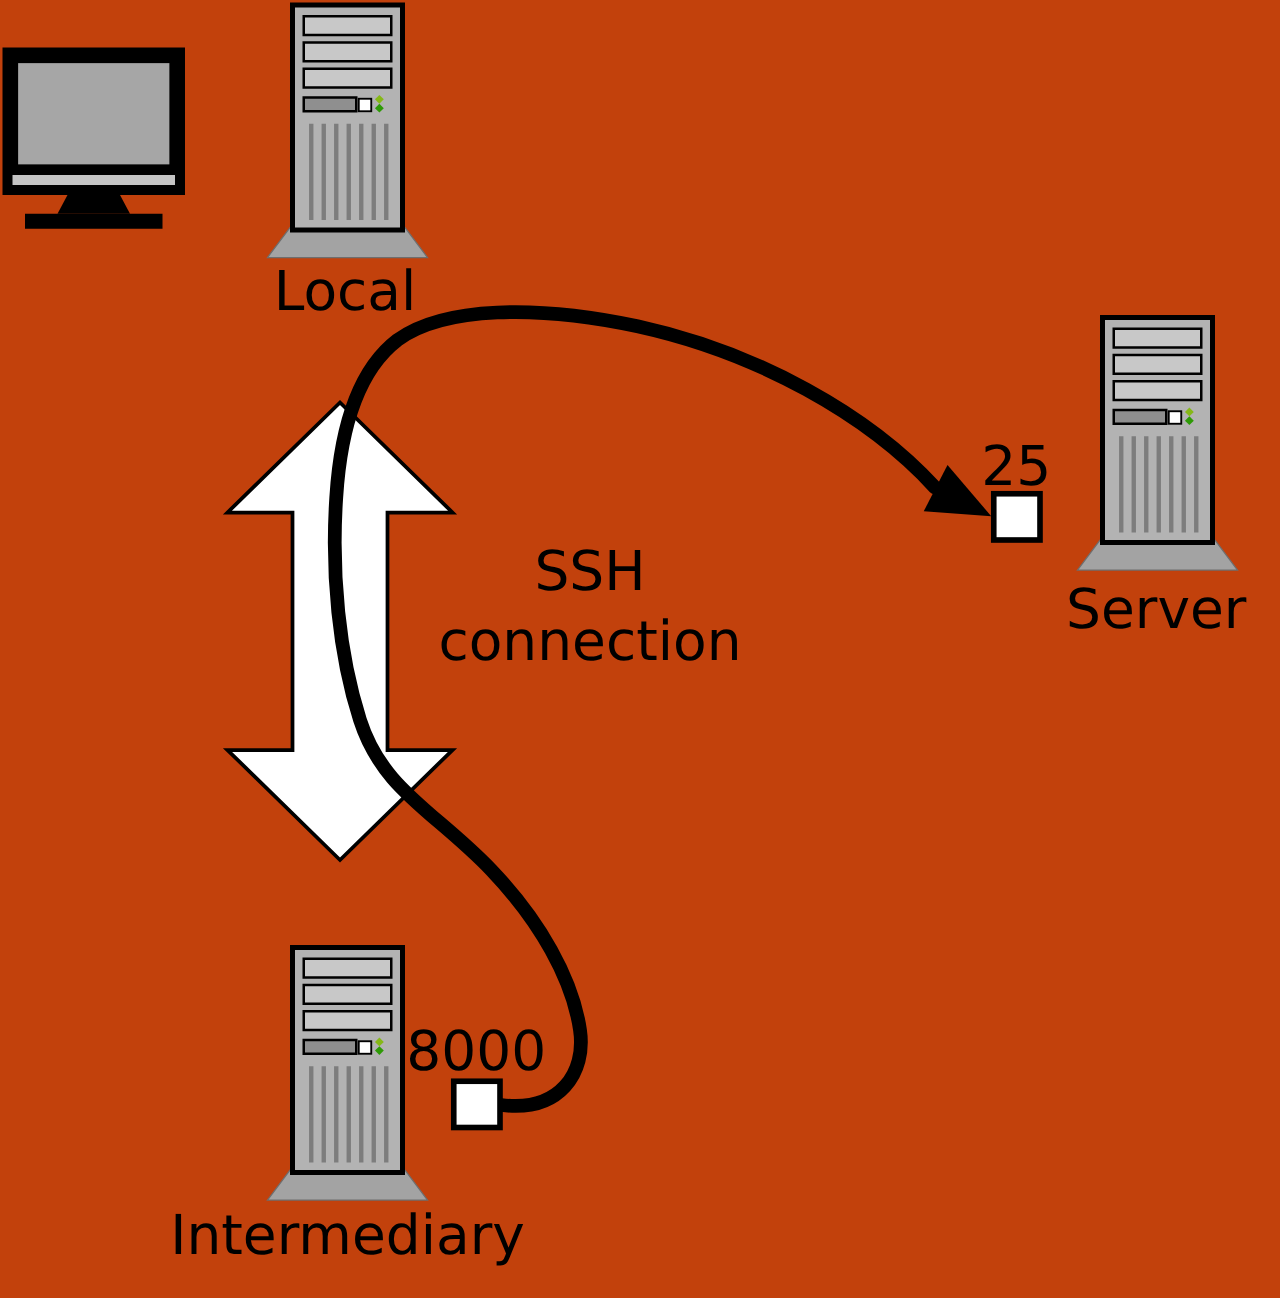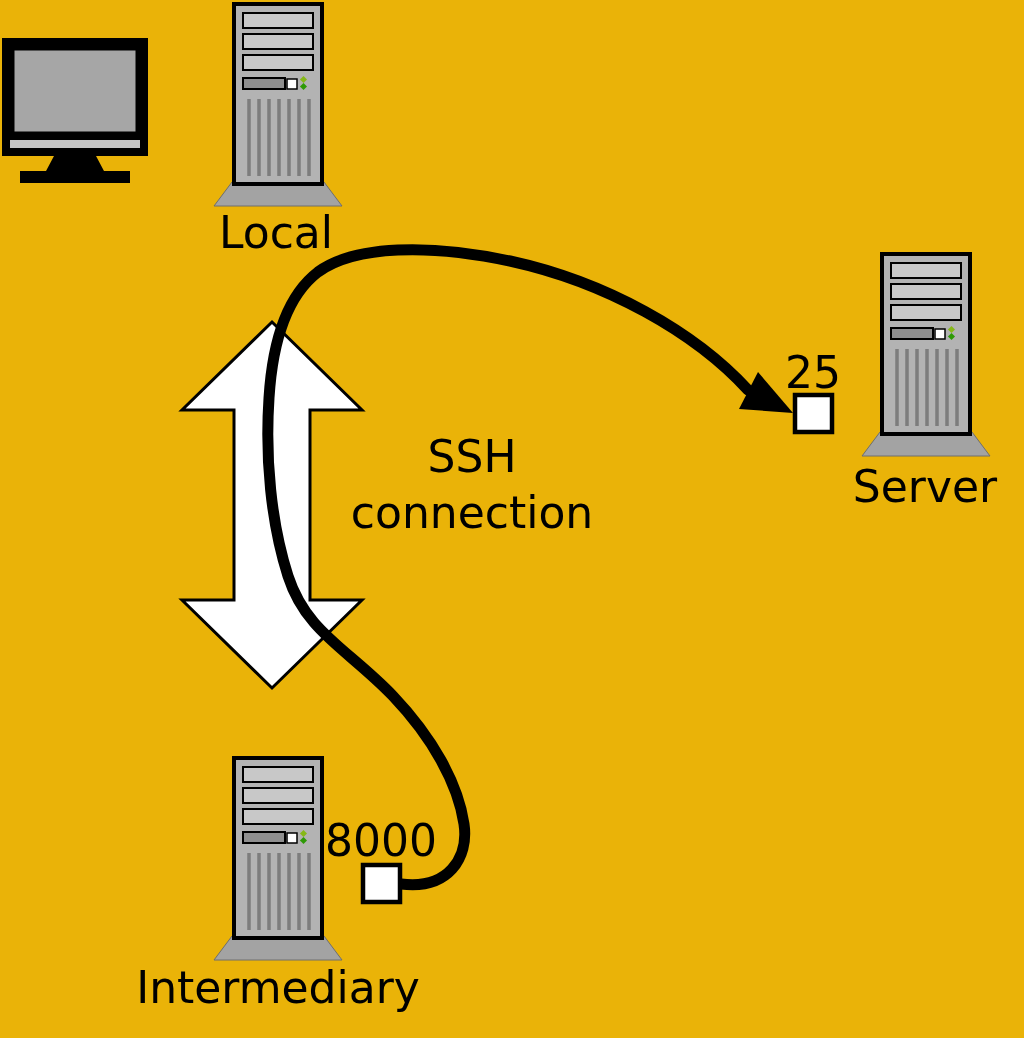--- a/index.html
+++ b/index.html
@@ -4,21 +4,21 @@
 <style>
   html, body {
     margin: 0;
     padding: 0;
     background: #ffffff;
   }
   .canvas {
     width: 1024px;
     height: 1038px;
     position: relative;
-    background: #eab308;
+    background: #c2410c;
     overflow: hidden;
   }
   svg { display: block; }
   .lbl {
     font-family: "DejaVu Sans", sans-serif;
     font-size: 44px;
     fill: #000000;
   }
   .bigarrow {
     fill: #ffffff;

